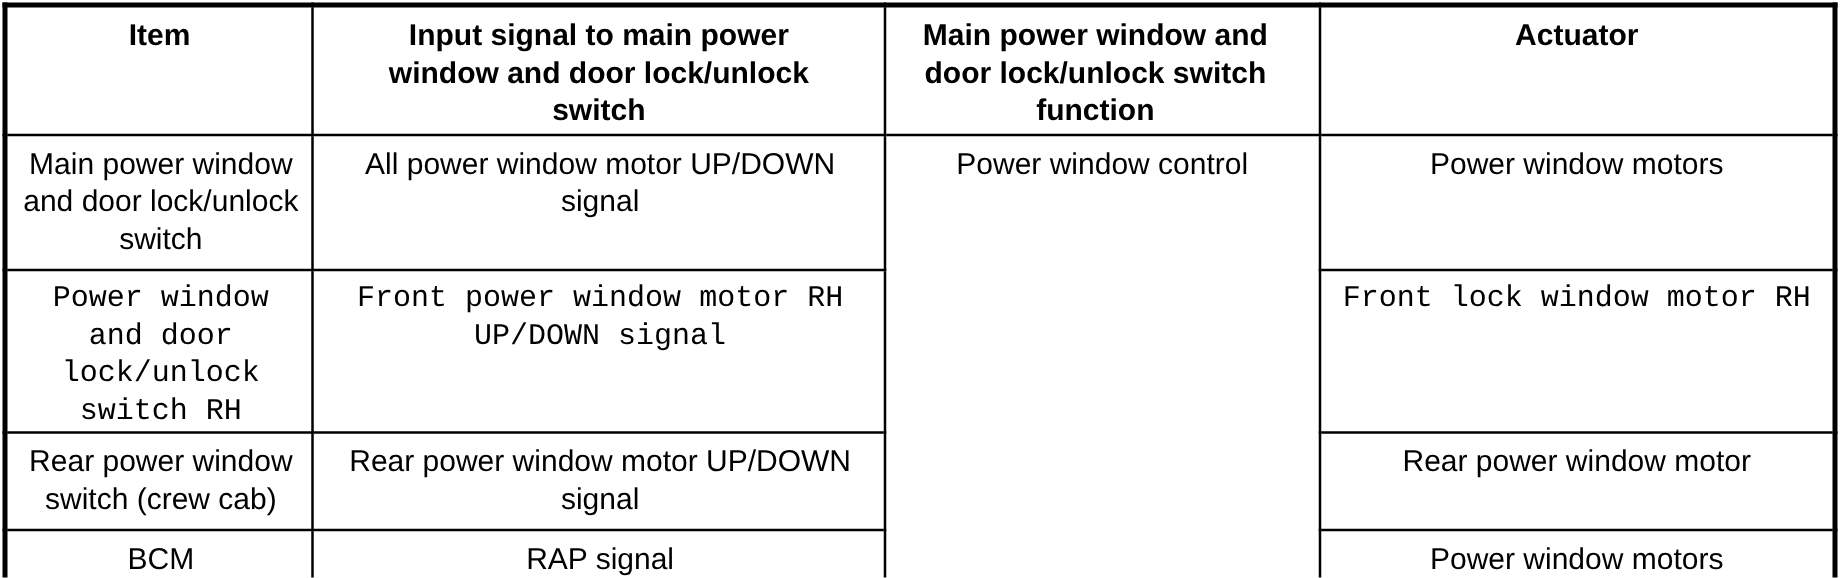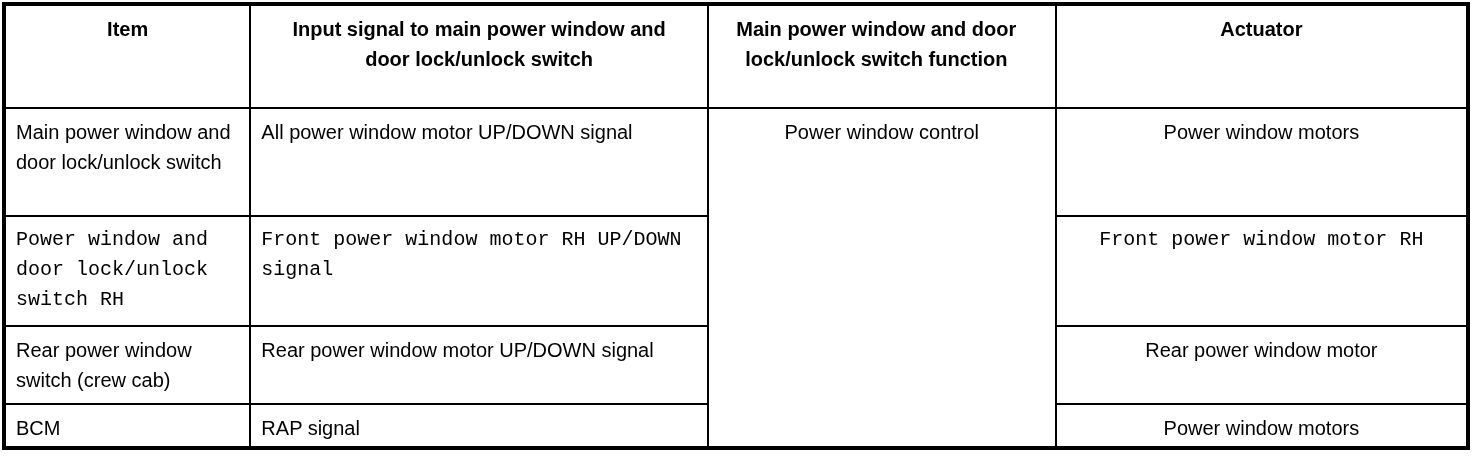--- a/index.html
+++ b/index.html
@@ -27,36 +27,36 @@
   }
   table.signal-table,
   table.signal-table th,
   table.signal-table td {
     border: 2px solid #000000;
   }
   table.signal-table {
     border-width: 4px;
   }
   th, td {
-    font-size: 20px;
+    font-size: 24px;
     line-height: 30px;
     vertical-align: top;
     box-sizing: border-box;
     overflow: hidden;
   }
   th {
     font-weight: bold;
     text-align: center;
     padding: 8px 10px 0 10px;
     height: 104px;
   }
   th.col-input   { padding-left: 38px; padding-right: 38px; }
   th.col-function{ padding-left: 17px; padding-right: 28px; }
   td.left-cell {
-    text-align: left;
+    text-align: center;
     padding: 8px 8px 0 10px;
   }
   td.center-cell {
     text-align: center;
     padding: 8px 10px 0 10px;
   }
   tr.row-1 td { height: 108px; }
   tr.row-2 td { height: 110px; font-family: Liberation Mono, monospace; }
   tr.row-3 td { height: 78px;  }
   tr.row-4 td { height: 44px;  }
@@ -83,21 +83,21 @@
     <tbody>
       <tr class="row-1">
         <td class="left-cell">Main power window and door lock/unlock switch</td>
         <td class="left-cell">All power window motor UP/DOWN signal</td>
         <td class="center-cell" rowspan="4">Power window control</td>
         <td class="center-cell">Power window motors</td>
       </tr>
       <tr class="row-2">
         <td class="left-cell">Power window and door lock/unlock switch RH</td>
         <td class="left-cell">Front power window motor RH UP/DOWN signal</td>
-        <td class="center-cell">Front power window motor RH</td>
+        <td class="center-cell">Front lock window motor RH</td>
       </tr>
       <tr class="row-3">
         <td class="left-cell">Rear power window switch (crew cab)</td>
         <td class="left-cell">Rear power window motor UP/DOWN signal</td>
         <td class="center-cell">Rear power window motor</td>
       </tr>
       <tr class="row-4">
         <td class="left-cell">BCM</td>
         <td class="left-cell">RAP signal</td>
         <td class="center-cell">Power window motors</td>

